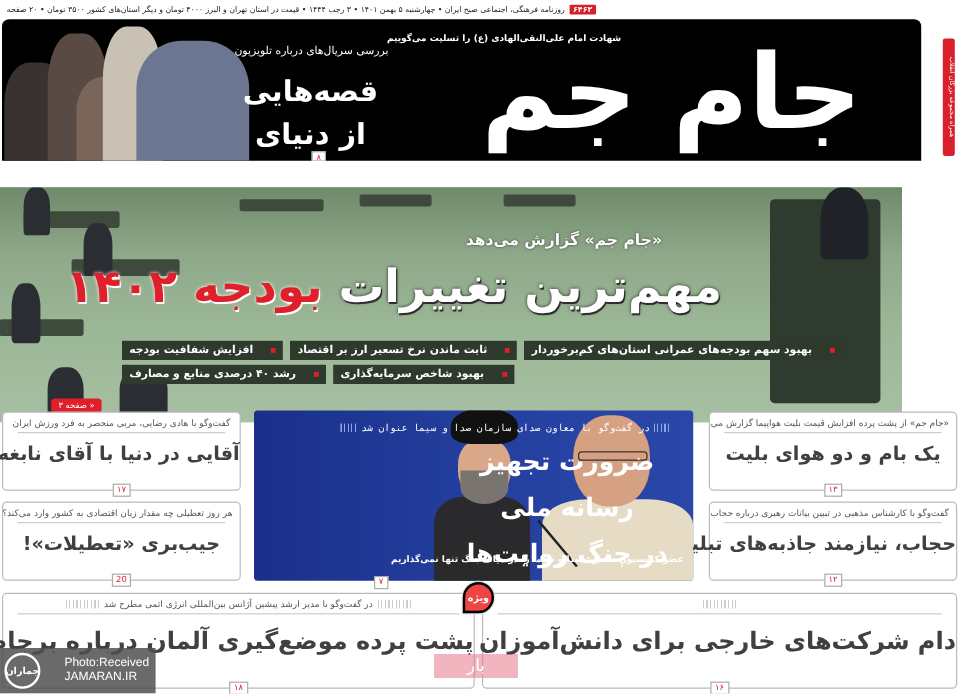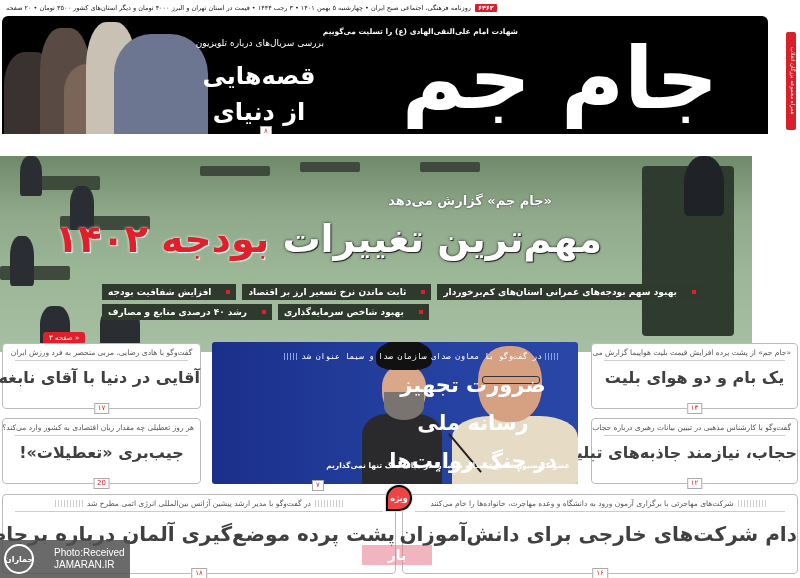--- a/index.html
+++ b/index.html
@@ -62,21 +62,21 @@
   .blue-page { position: absolute; left: 312px; top: 480px; }
 
   .vizhe { position: absolute; left: 386px; top: 485px; width: 26px; height: 26px; background: #ef4444; border-radius: 50% 50% 50% 0; color: #fff; font-size: 8px; font-weight: bold; display: flex; align-items: center; justify-content: center; border: 2px solid #000000; box-shadow: 0 0 0 1px #ddd; z-index: 5; }
 
   .bottom-card .sub .dots { display: inline-block; width: 28px; height: 7px; background: repeating-linear-gradient(90deg, #ccc 0 1px, transparent 1px 3px); vertical-align: middle; margin: 0 4px; }
   .bottom-card .big { font-size: 20px; padding-top: 10px; }
 
   .watermark { position: absolute; left: 0; top: 540px; width: 130px; height: 38px; background: rgba(80,80,80,0.85); display: flex; align-items: center; gap: 20px; padding-left: 4px; direction: ltr; z-index: 6; }
   .wm-logo { width: 30px; height: 30px; border: 2px solid #fff; border-radius: 50%; color: #fff; font-size: 8px; font-weight: bold; display: flex; align-items: center; justify-content: center; }
   .wm-text { color: #fff; font-family: "Liberation Sans", sans-serif; font-size: 10px; line-height: 12px; }
-  .pink-mark { position: absolute; left: 362px; top: 545px; width: 70px; height: 20px; background: rgba(230,120,140,0.55); color: #fff; font-weight: bold; font-size: 14px; display: flex; align-items: center; justify-content: center; z-index: 4; }
+  .pink-mark { position: absolute; left: 362px; top: 545px; width: 70px; height: 20px; background: rgba(230,120,140,0.55); color: #fff; font-weight: normal; font-size: 14px; display: flex; align-items: center; justify-content: center; z-index: 4; }
 </style>
 </head>
 <body>
 
 <div class="topline">
   <span class="issue">۶۴۶۲</span>
   <span>روزنامه فرهنگی، اجتماعی صبح ایران • چهارشنبه ۵ بهمن ۱۴۰۱ • ۳ رجب ۱۴۴۴ • قیمت در استان تهران و البرز ۴۰۰۰ تومان و دیگر استان‌های کشور ۳۵۰۰ تومان • ۲۰ صفحه</span>
 </div>
 
 <div class="masthead">
@@ -194,21 +194,21 @@
     <div>ضرورت تجهیز رسانه ملی</div>
     <div>در جنگ روایت‌ها</div>
   </div>
   <div class="foot">عضو کمیسیون تلفیق: صدا و سیما را در میانه جنگ تنها نمی‌گذاریم</div>
 </div>
 <span class="pageno blue-page">۷</span>
 
 <div class="vizhe">ویژه</div>
 
 <div class="card bottom-card" style="top:494px;left:402px;width:396px;height:80px;">
-  <div class="sub"><span class="dots"></span><span>شرکت‌های مهاجرتی با برگزاری آزمون ورود به دانشگاه و وعده مهاجرت، خانواده‌ها را خام می‌کنند</span></div>
+  <div class="sub"><span class="dots"></span></div>
   <div class="rule"></div>
   <div class="big">دام شرکت‌های خارجی برای دانش‌آموزان ایرانی</div>
   <span class="pageno">۱۶</span>
 </div>
 <div class="card bottom-card" style="top:494px;left:2px;width:394px;height:80px;">
   <div class="sub"><span class="dots"></span><span>در گفت‌وگو با مدیر ارشد پیشین آژانس بین‌المللی انرژی اتمی مطرح شد</span><span class="dots"></span></div>
   <div class="rule"></div>
   <div class="big">پشت پرده موضع‌گیری آلمان درباره برجام</div>
   <span class="pageno">۱۸</span>
 </div>

